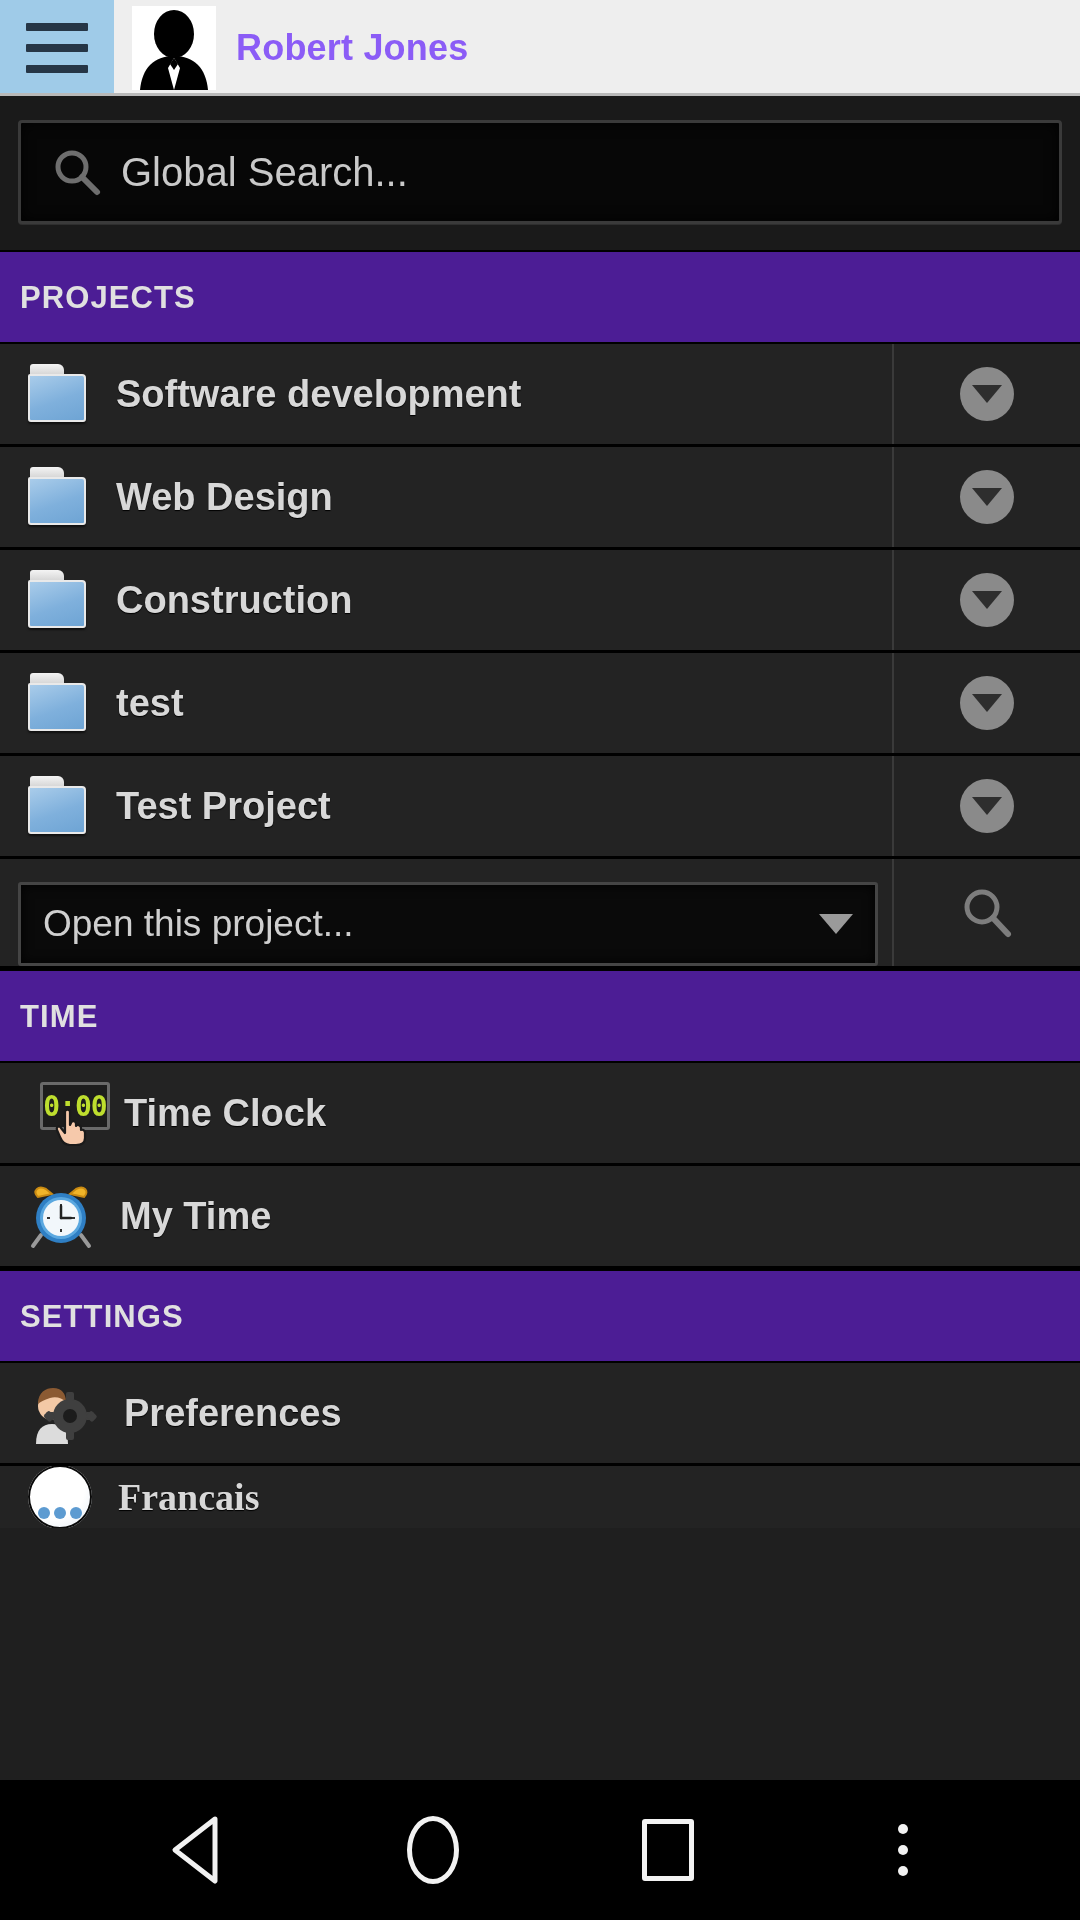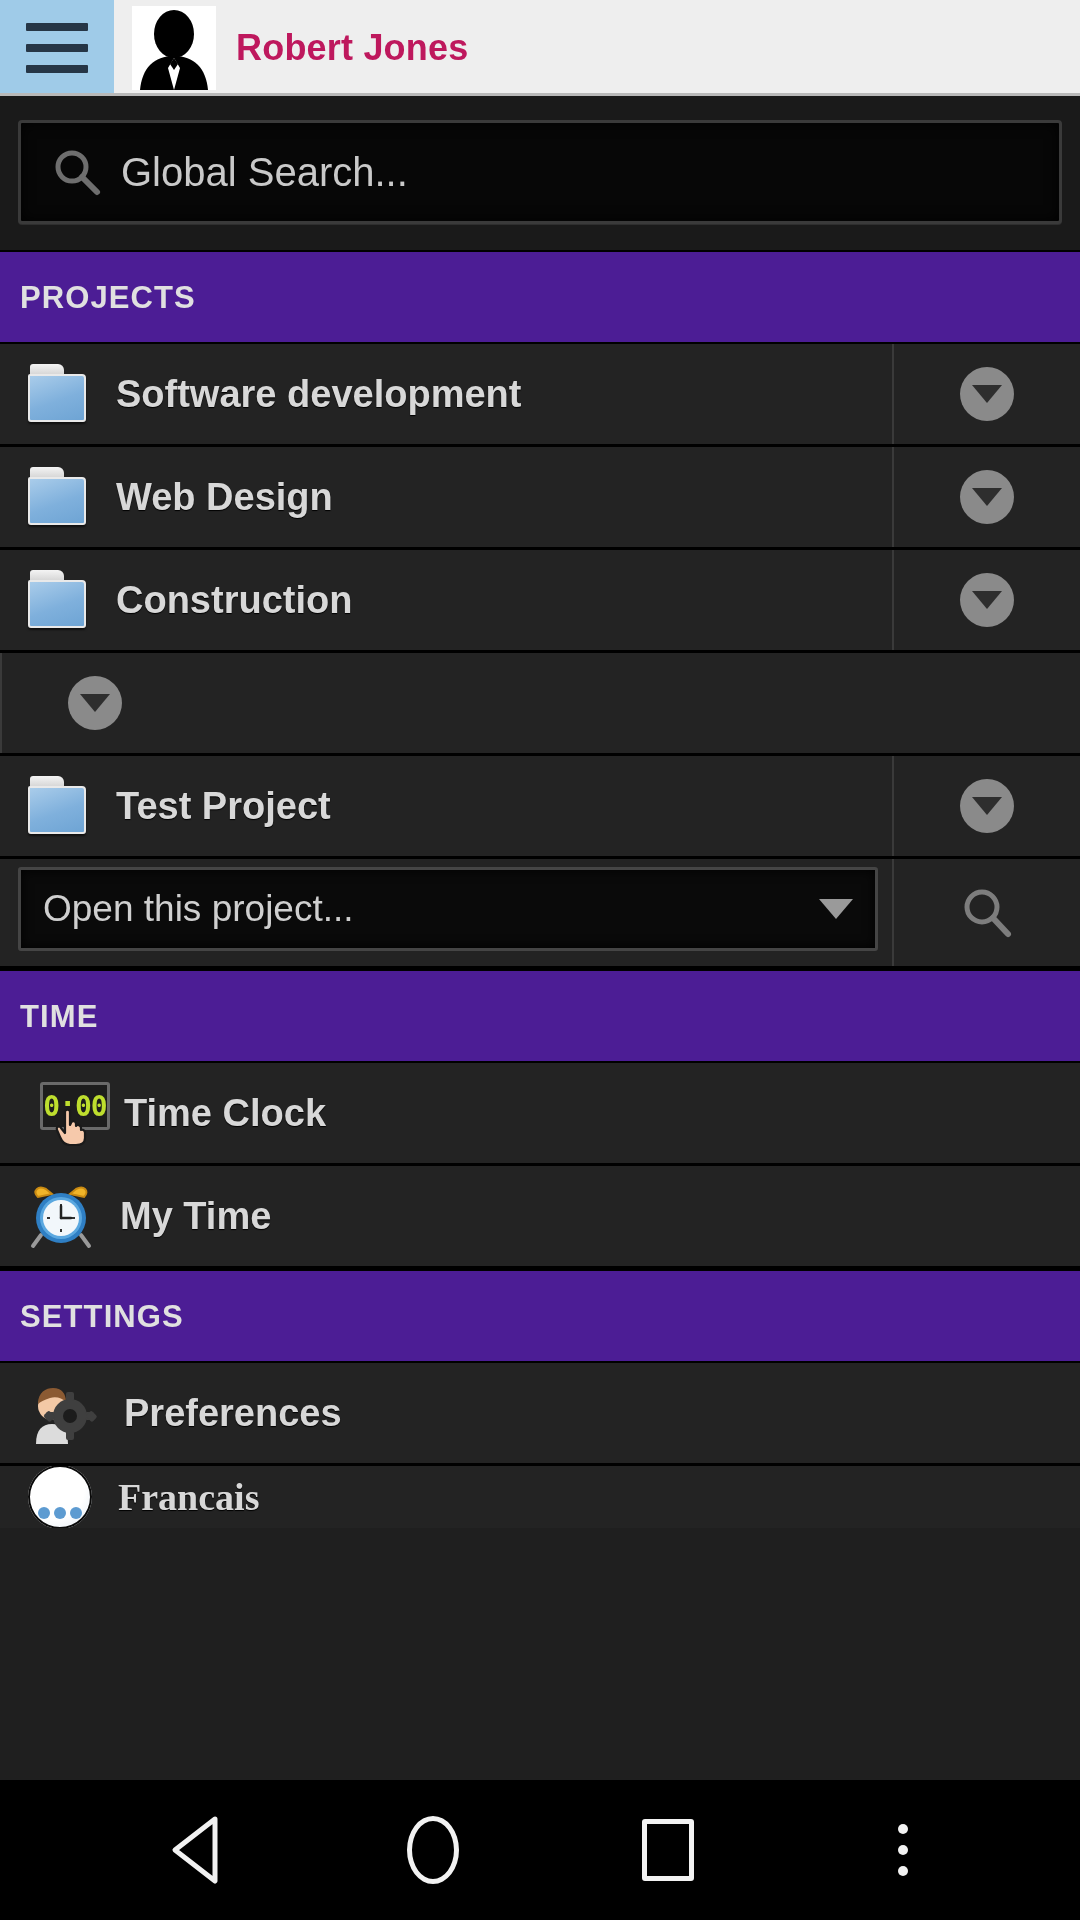--- a/index.html
+++ b/index.html
@@ -26,21 +26,21 @@
   }
   .hamburger-btn .bar { width:62px; height:8px; background:#263646; border-radius:1px; }
   .avatar-wrap {
     width:84px; height:84px; margin-left:18px; align-self:center;
     background:#ffffff; overflow:hidden; flex:0 0 84px;
     display:flex; align-items:flex-end; justify-content:center;
   }
   .avatar-wrap svg { width:84px; height:84px; display:block; }
   .header-title {
     margin-left:20px; align-self:center; font-size:36px; font-weight:bold;
-    color:#be185d; letter-spacing:0.2px;
+    color:#8b5cf6; letter-spacing:0.2px;
   }
 
   
   .drawer {
     flex:1 1 auto; background:#1f1f1f; overflow:hidden; position:relative;
   }
 
   
   .search-zone { background:#1a1a1a; padding:24px 18px 26px 18px; }
   .search-box {
@@ -90,21 +90,21 @@
   }
   .folder .body {
     position:absolute; left:0; top:10px; width:58px; height:48px;
     background:linear-gradient(160deg,#a9ccea 0%,#7fb0dc 55%,#6ea4d4 100%);
     border:2px solid #e9e9e9; border-radius:2px 4px 3px 3px;
     box-shadow:0 2px 2px rgba(0,0,0,.55);
   }
 
   
   .row-dropdown { height:110px; background:#232323; }
-  .dd-cell { flex:1 1 auto; padding:8px 14px 0 18px; display:flex; align-items:flex-start; height:100%; }
+  .dd-cell { flex:1 1 auto; padding:8px 14px 0 18px; display:flex; align-items:flex-end; height:100%; }
   .dd-box {
     width:100%; height:84px; background:#0a0a0a; border:3px solid #454545;
     border-radius:3px; display:flex; align-items:center; padding:0 22px;
     box-shadow: inset 0 0 12px rgba(0,0,0,.95);
   }
   .dd-text { flex:1 1 auto; font-size:37px; color:#cfcfcf; }
   .dd-caret {
     width:0; height:0; border-left:17px solid transparent;
     border-right:17px solid transparent; border-top:20px solid #9a9a9a;
   }
@@ -229,20 +229,27 @@
         <span class="row-label">Construction</span>
       </div>
       <div class="chev-cell">
         <div class="chev">
             <i></i>
           </div>
       </div>
     </div>
 
     <div class="row row-project">
+      <div class="row-main">
+        <div class="folder">
+          <div class="tab"></div>
+            <div class="body"></div>
+        </div>
+        <span class="row-label">test</span>
+      </div>
       <div class="chev-cell">
         <div class="chev">
             <i></i>
           </div>
       </div>
     </div>
 
     <div class="row row-project">
       <div class="row-main">
         <div class="folder">

